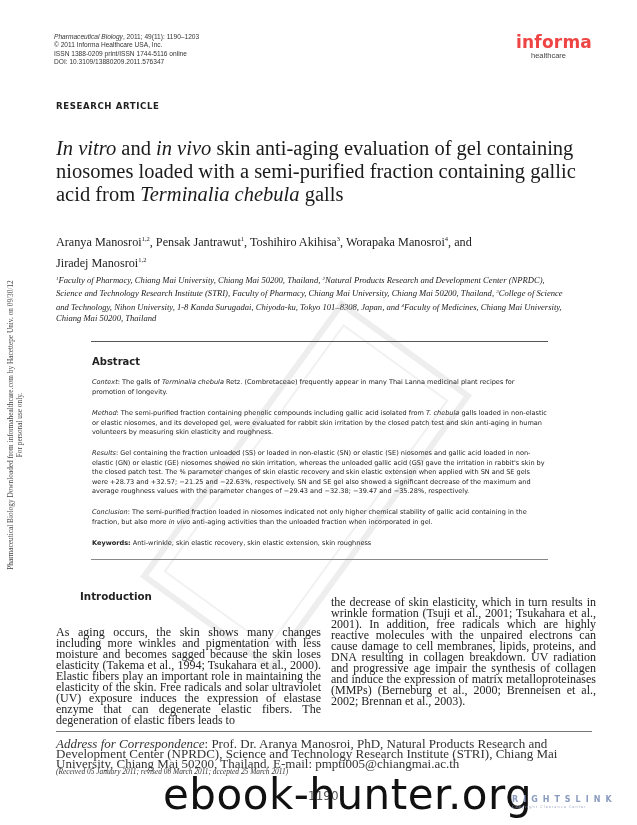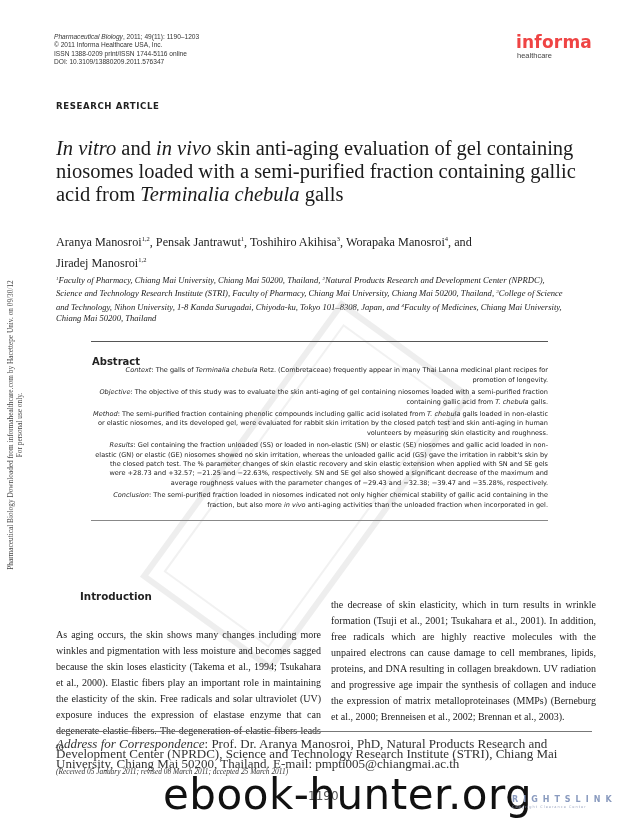--- a/index.html
+++ b/index.html
@@ -16,21 +16,21 @@
     }
 
     .journal-meta {
       position: absolute; left: 54px; top: 33px;
       font-family: "Liberation Sans", sans-serif; font-size: 6.6px; line-height: 8.4px; color: #333;
     }
     .journal-meta i { font-style: italic; }
 
     .logo { position: absolute; left: 516px; top: 33px; }
     .logo .brand { font-family: "DejaVu Sans", sans-serif; font-weight: bold; font-size: 17px; color: #ef4444; letter-spacing: 0.2px; line-height: 18px; }
-    .logo .sub { font-family: "Liberation Sans", sans-serif; font-size: 7.5px; color: #444; margin-left: 1px; line-height: 9px; }
+    .logo .sub { font-family: "Liberation Sans", sans-serif; font-size: 7.5px; color: #444; margin-left: 15px; line-height: 9px; }
 
     .article-type {
       position: absolute; left: 56px; top: 101px;
       font-family: "DejaVu Sans", sans-serif; font-weight: bold; font-size: 8.6px; letter-spacing: 0.6px; color: #222;
     }
 
     .title {
       position: absolute; left: 56px; top: 137px; width: 540px;
       font-family: "Liberation Serif", serif; font-size: 20.5px; line-height: 23px; color: #1a1a1a;
     }
@@ -48,42 +48,42 @@
     }
     .affil sup { font-size: 5px; vertical-align: 3px; }
 
     .abstract {
       position: absolute; left: 91px; top: 341px; width: 456px;
       border-top: 1.5px solid #555; border-bottom: 1px solid #888;
       padding: 5px 0 7px 1px;
       font-family: "DejaVu Sans", sans-serif; font-size: 6.55px; line-height: 9.4px; color: #222;
     }
     .abstract .head { font-weight: bold; font-size: 10px; margin-top: 10px; }
-    .abstract p { margin: 0 0 3px 0; text-align: right; }
+    .abstract p { margin: 12px 0 3px 0; }
     .abstract i { font-style: italic; }
     .abstract .kw b { font-weight: bold; }
 
     .watermark {
       position: absolute; left: 225px; top: 315px; width: 150px; height: 330px;
       transform: rotate(36deg); transform-origin: center;
       border: 6px solid rgba(160,160,160,0.18);
       pointer-events: none;
     }
     .watermark .inner {
       position: absolute; left: 10px; right: 10px; top: 12px; bottom: 12px;
       border: 2px solid rgba(160,160,160,0.15);
     }
 
     .intro-head {
       position: absolute; left: 56px; top: 590px;
       font-family: "DejaVu Sans", sans-serif; font-weight: bold; font-size: 10.3px; color: #222; padding-left: 24px;
     }
     .col {
       position: absolute; width: 265px;
-      font-family: "Liberation Serif", serif; font-size: 10px; line-height: 16px; color: #222;
+      font-family: "Liberation Serif", serif; font-size: 12px; line-height: 11px; color: #222;
       text-align: justify;
     }
     .col.left { left: 56px; top: 607px; margin-top: 20px; }
     .col.right { left: 331px; top: 597px; }
 
     .footnote-rule { position: absolute; left: 56px; top: 731px; width: 536px; height: 1px; background: #777; }
     .correspondence {
       position: absolute; left: 56px; top: 739px; width: 540px;
       font-family: "Liberation Serif", serif; font-size: 13px; line-height: 10.2px; color: #333;
     }
@@ -143,24 +143,24 @@
   <sup>1</sup><span>Faculty of Pharmacy, Chiang Mai University, Chiang Mai 50200, Thailand, </span><sup>2</sup><span>Natural Products Research and Development Center (NPRDC), Science and Technology Research Institute (STRI), Faculty of Pharmacy, Chiang Mai University, Chiang Mai 50200, Thailand, </span><sup>3</sup><span>College of Science and Technology, Nihon University, 1-8 Kanda Surugadai, Chiyoda-ku, Tokyo 101–8308, Japan, and </span><sup>4</sup><span>Faculty of Medicines, Chiang Mai University, Chiang Mai 50200, Thailand</span>
 </div>
 
 <div class="watermark">
     <div class="inner"></div>
   </div>
 
 <div class="abstract">
   <div class="head">Abstract</div>
   <p><i>Context</i><span>: The galls of </span><i>Terminalia chebula</i><span> Retz. (Combretaceae) frequently appear in many Thai Lanna medicinal plant recipes for promotion of longevity.</span></p>
-  <p><i>Objective</i><span>: The objective of this study was to evaluate the skin anti-aging of gel containing niosomes loaded with a semi-purified fraction containing gallic acid from </span><i>T. chebula</i><span> galls.</span></p>
   <p><i>Method</i><span>: The semi-purified fraction containing phenolic compounds including gallic acid isolated from </span><i>T. chebula</i><span> galls loaded in non-elastic or elastic niosomes, and its developed gel, were evaluated for rabbit skin irritation by the closed patch test and skin anti-aging in human volunteers by measuring skin elasticity and roughness.</span></p>
   <p><i>Results</i><span>: Gel containing the fraction unloaded (SS) or loaded in non-elastic (SN) or elastic (SE) niosomes and gallic acid loaded in non-elastic (GN) or elastic (GE) niosomes showed no skin irritation, whereas the unloaded gallic acid (GS) gave the irritation in rabbit's skin by the closed patch test. The % parameter changes of skin elastic recovery and skin elastic extension when applied with SN and SE gels were +28.73 and +32.57; −21.25 and −22.63%, respectively. SN and SE gel also showed a significant decrease of the maximum and average roughness values with the parameter changes of −29.43 and −32.38; −39.47 and −35.28%, respectively.</span></p>
   <p><i>Conclusion</i><span>: The semi-purified fraction loaded in niosomes indicated not only higher chemical stability of gallic acid containing in the fraction, but also more </span><i>in vivo</i><span> anti-aging activities than the unloaded fraction when incorporated in gel.</span></p>
+  <p class="kw"><b>Keywords:</b><span>  Anti-wrinkle, skin elastic recovery, skin elastic extension, skin roughness</span></p>
 </div>
 
 <div class="intro-head">Introduction</div>
 <div class="col left">As aging occurs, the skin shows many changes including more winkles and pigmentation with less moisture and becomes sagged because the skin loses elasticity (Takema et al., 1994; Tsukahara et al., 2000). Elastic fibers play an important role in maintaining the elasticity of the skin. Free radicals and solar ultraviolet (UV) exposure induces the expression of elastase enzyme that can degenerate elastic fibers. The degeneration of elastic fibers leads to</div>
 <div class="col right">the decrease of skin elasticity, which in turn results in wrinkle formation (Tsuji et al., 2001; Tsukahara et al., 2001). In addition, free radicals which are highly reactive molecules with the unpaired electrons can cause damage to cell membranes, lipids, proteins, and DNA resulting in collagen breakdown. UV radiation and progressive age impair the synthesis of collagen and induce the expression of matrix metalloproteinases (MMPs) (Berneburg et al., 2000; Brenneisen et al., 2002; Brennan et al., 2003).</div>
 
 <div class="footnote-rule"></div>
 <div class="correspondence"><i>Address for Correspondence</i><span>:  Prof. Dr. Aranya Manosroi, PhD, Natural Products Research and Development Center (NPRDC), Science and Technology Research Institute (STRI), Chiang Mai University, Chiang Mai 50200, Thailand. E-mail: pmpti005@chiangmai.ac.th</span></div>
 <div class="received">(Received 05 January 2011; revised 08 March 2011; accepted 25 March 2011)</div>
 <div class="page-num">1190</div>

